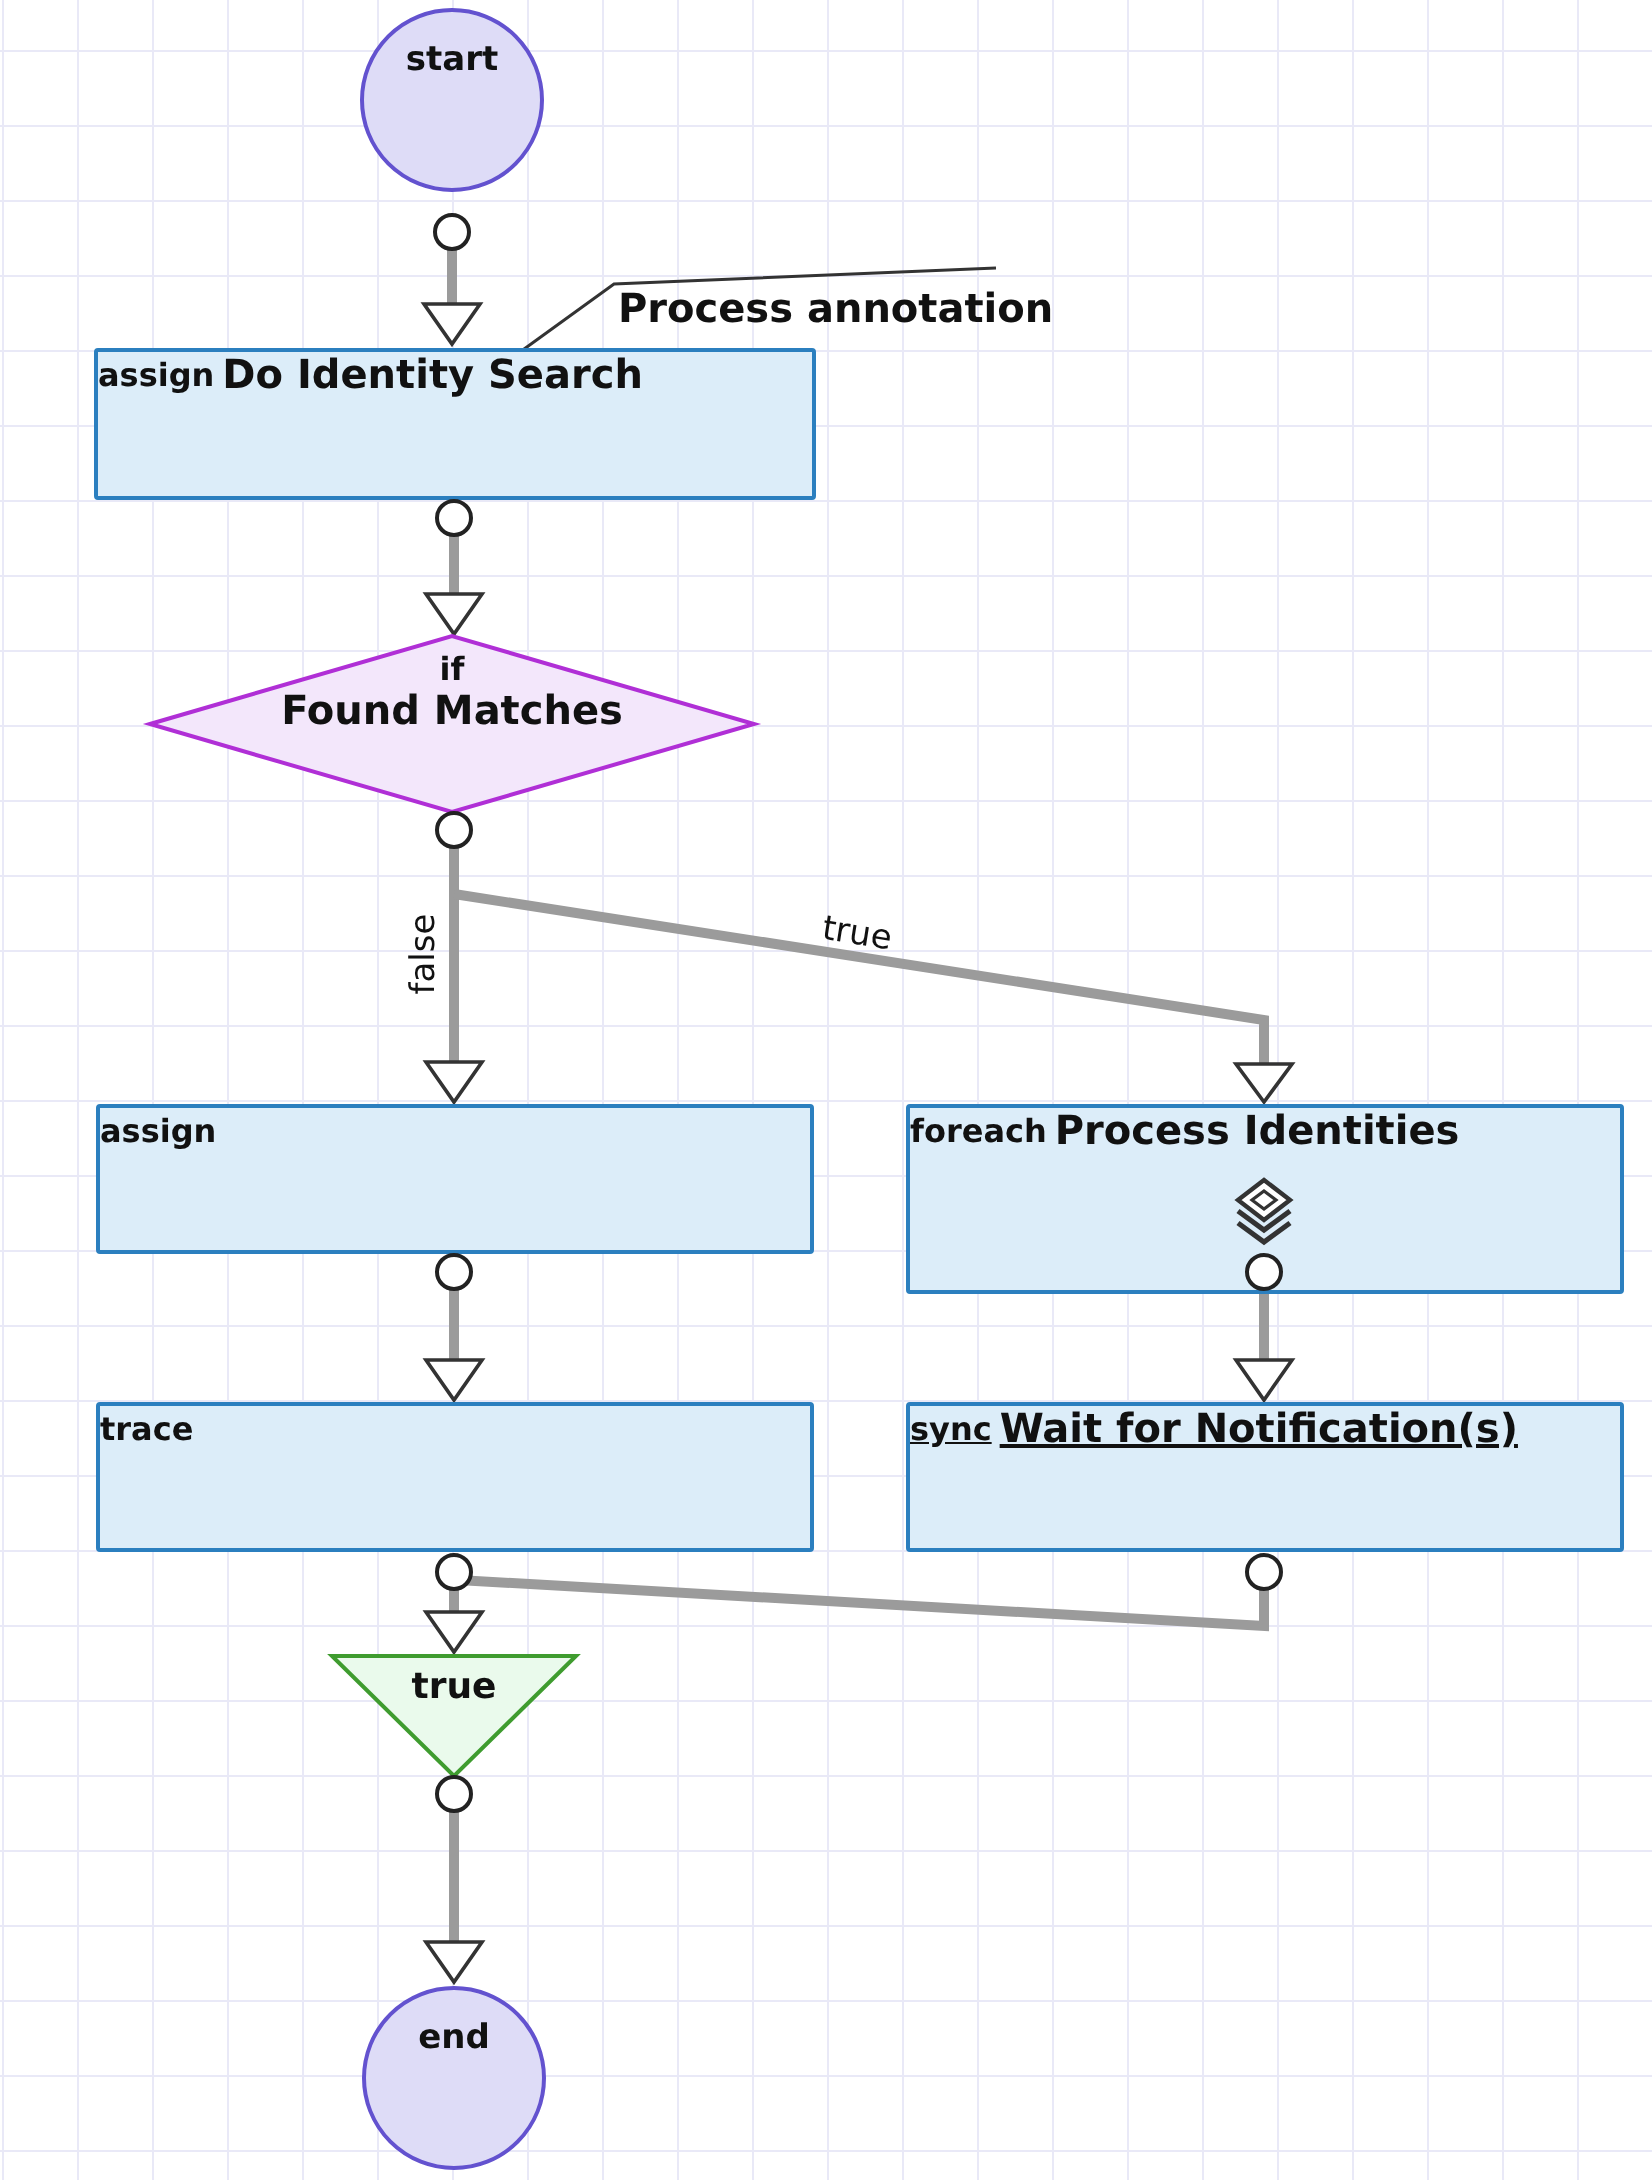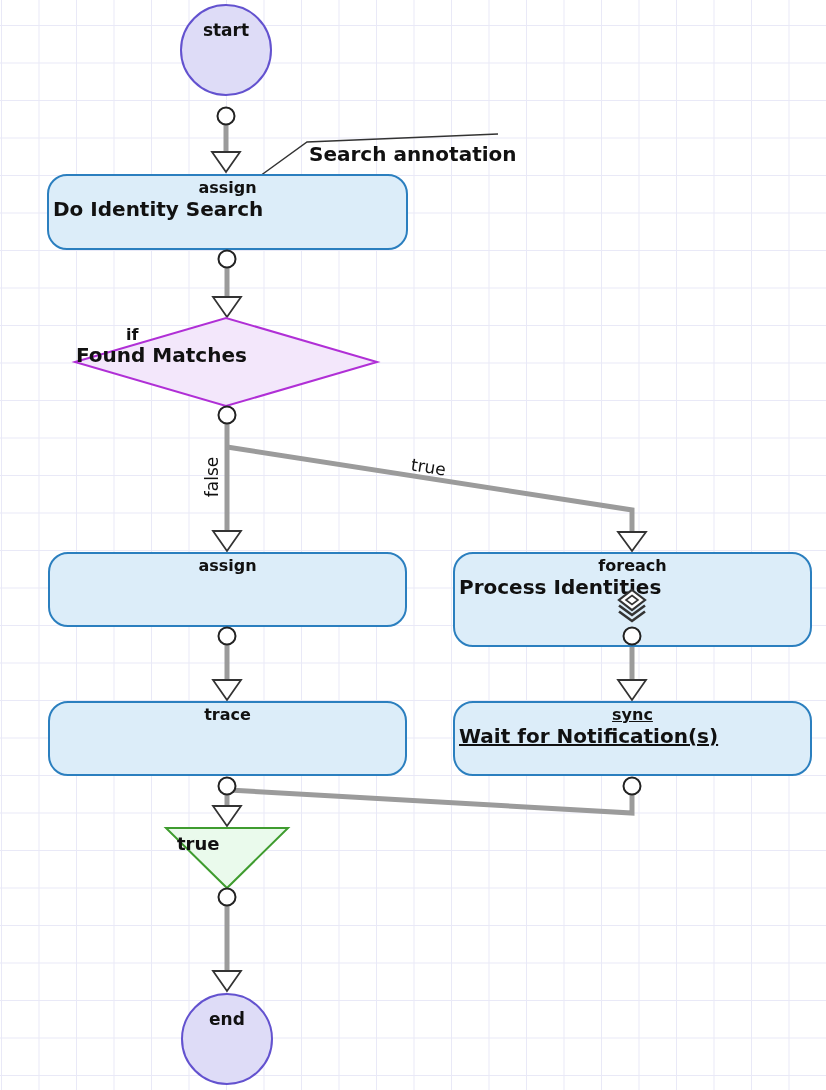--- a/index.html
+++ b/index.html
@@ -11,34 +11,34 @@
     background-size:37.5px 37.5px, 37.5px 37.5px;
     background-position:1px 0px, 0px 25px;
     font-family:"DejaVu Sans","Liberation Sans",sans-serif;
     color:#111;
   }
   svg.layer{position:absolute;left:0;top:0;}
   svg.top-layer{pointer-events:none;}
 
   .task{
     position:absolute;box-sizing:border-box;
-    background:#dcedf9;border:2px solid #2b7fbf;border-radius:20px;
-    display:flex;flex-direction:column;
+    background:#dcedf9;border:2px solid #2b7fbf;border-radius:2px;
+    display:flex;flex-direction:row;
   }
   .node-type{font-size:16px;font-weight:600;text-align:center;line-height:21px;margin-top:1px;}
   .node-name{font-size:20px;font-weight:700;line-height:23px;padding:0 4px;text-align:left;}
 
   .terminal{
     position:absolute;box-sizing:border-box;width:92px;height:92px;border-radius:50%;
     background:#dedcf7;border:2px solid #6352cf;
     text-align:center;font-size:17px;font-weight:600;padding-top:14px;
   }
 
   .floating-label{position:absolute;}
-  .lbl-center{}
+  .lbl-center{text-align:center;}
   .if-label{left:126px;top:325px;width:200px;font-size:16px;font-weight:600;}
   .if-name{left:76px;top:343px;width:300px;font-size:20px;font-weight:700;}
   .join-label{left:177px;top:833px;width:100px;font-size:18px;font-weight:600;}
   .annotation-label{left:309px;top:142px;font-size:20px;font-weight:700;white-space:nowrap;}
   .false-label{
     left:188px;top:464px;width:54px;height:26px;text-align:center;
     font-size:17px;transform:rotate(-90deg);
   }
   .true-label{
     left:397px;top:457px;width:62px;height:26px;text-align:center;
@@ -105,21 +105,21 @@
 
   <div class="terminal" style="left:180px;top:4px;">
     <span>start</span>
   </div>
 
   <div class="task" style="left:47px;top:174px;width:361px;height:76px;">
     <div class="node-type">assign</div>
     <div class="node-name">Do Identity Search</div>
   </div>
 
-  <div class="floating-label annotation-label">Search annotation</div>
+  <div class="floating-label annotation-label">Process annotation</div>
 
   <div class="floating-label lbl-center if-label">if</div>
   <div class="floating-label lbl-center if-name">Found Matches</div>
 
   <div class="floating-label false-label">false</div>
   <div class="floating-label true-label">true</div>
 
   <div class="task" style="left:48px;top:552px;width:359px;height:75px;">
     <div class="node-type">assign</div>
   </div>

